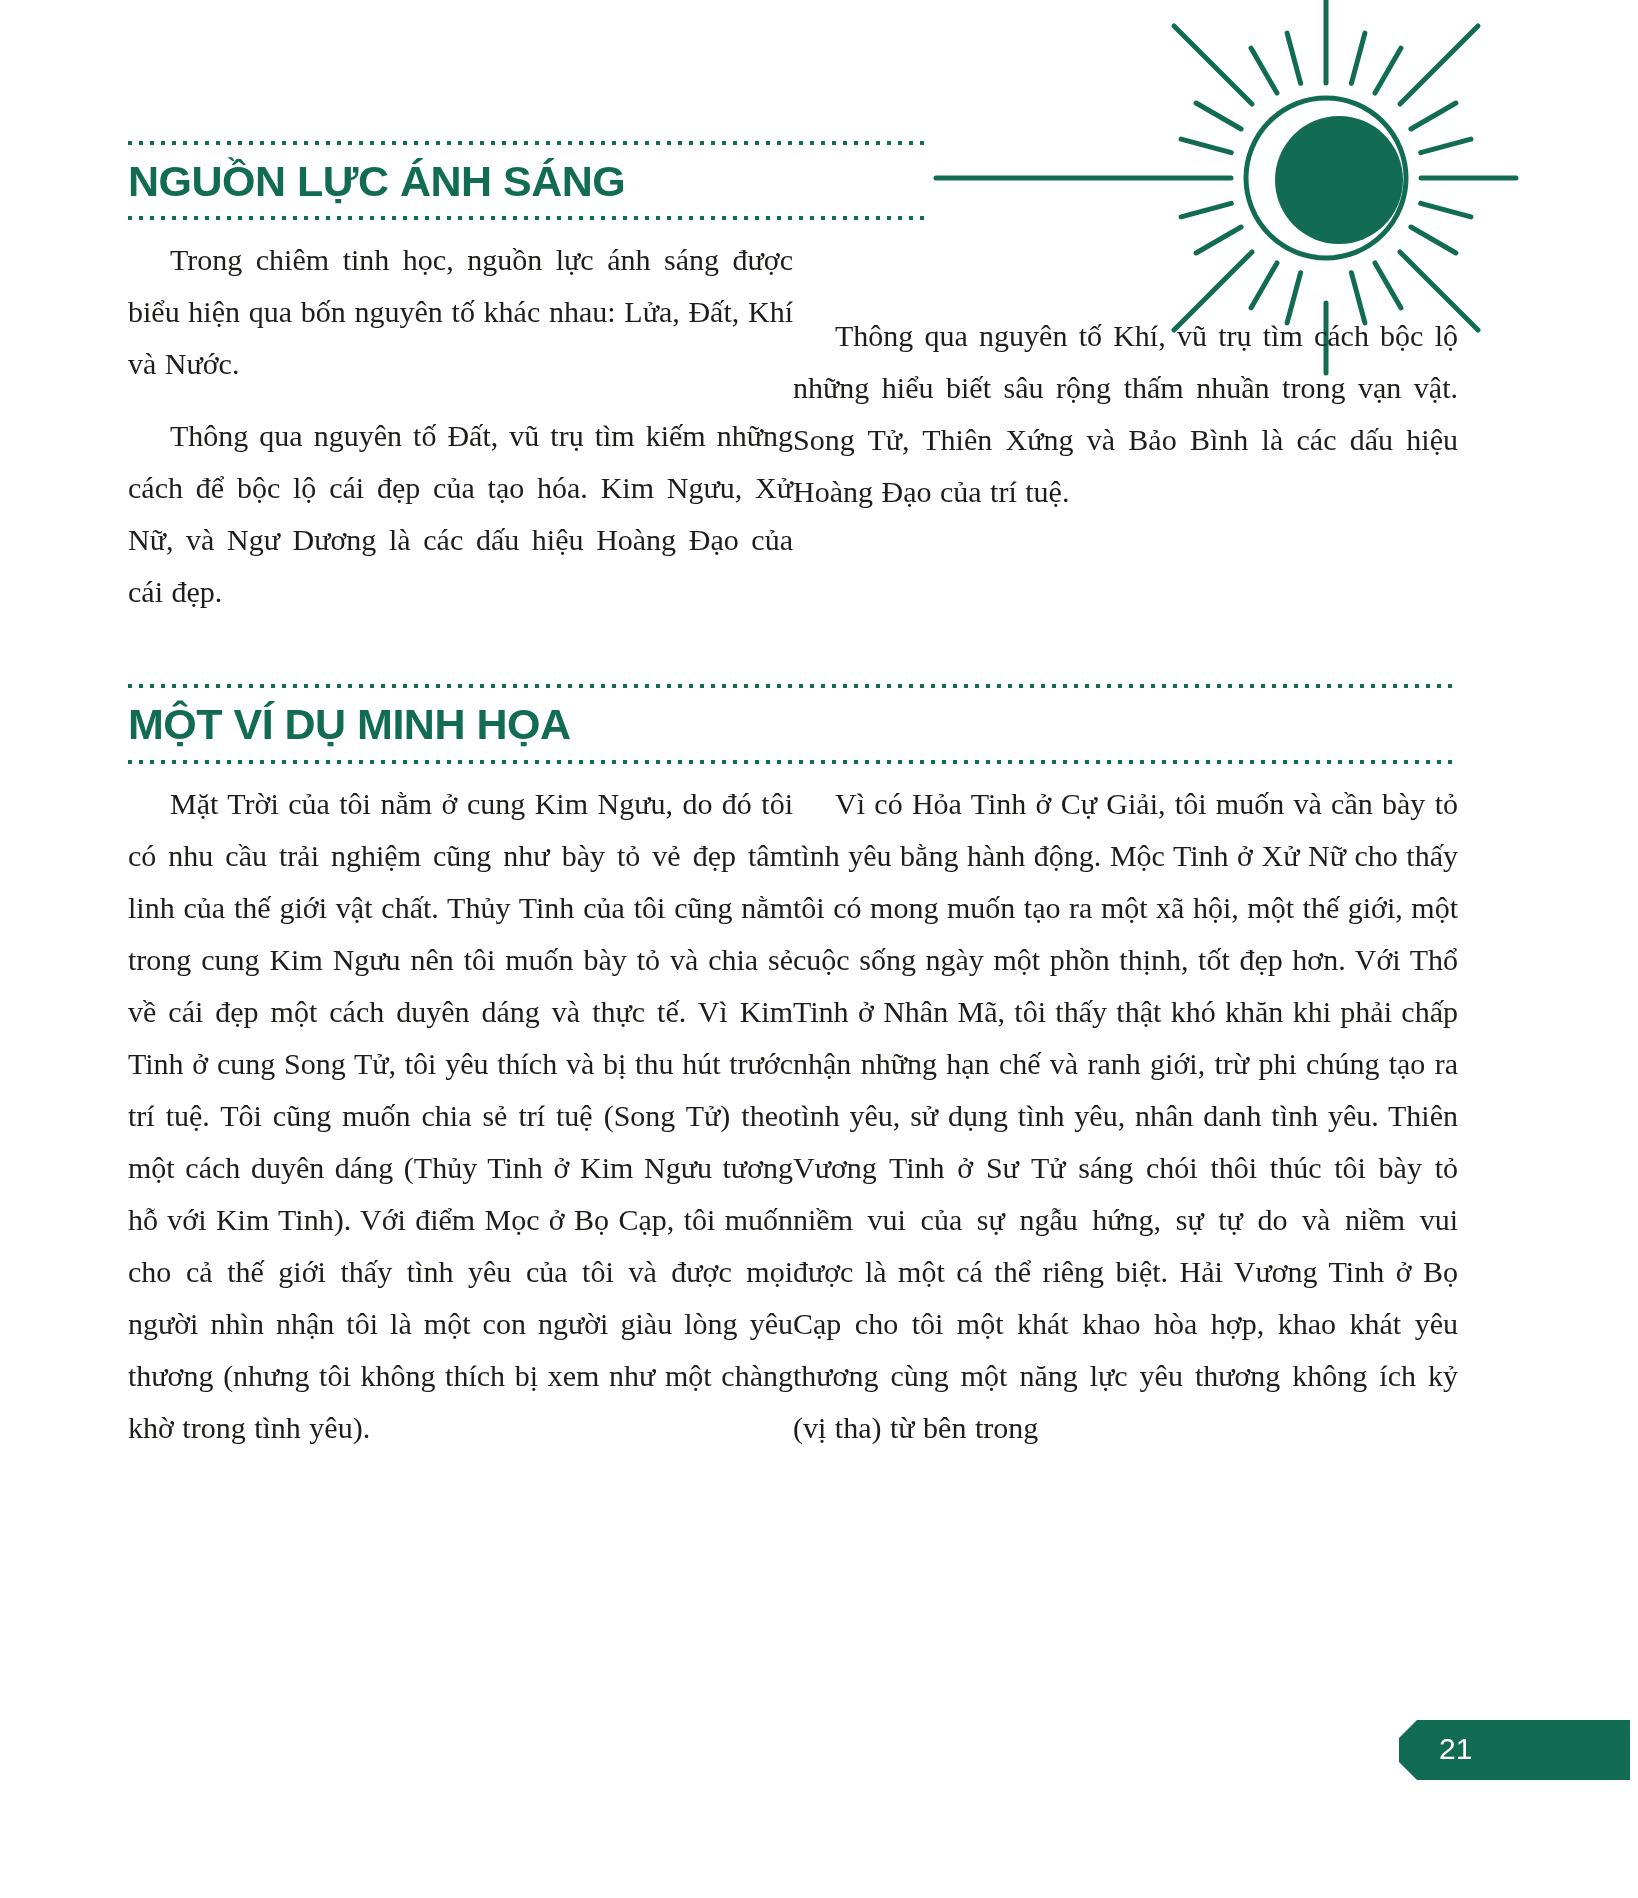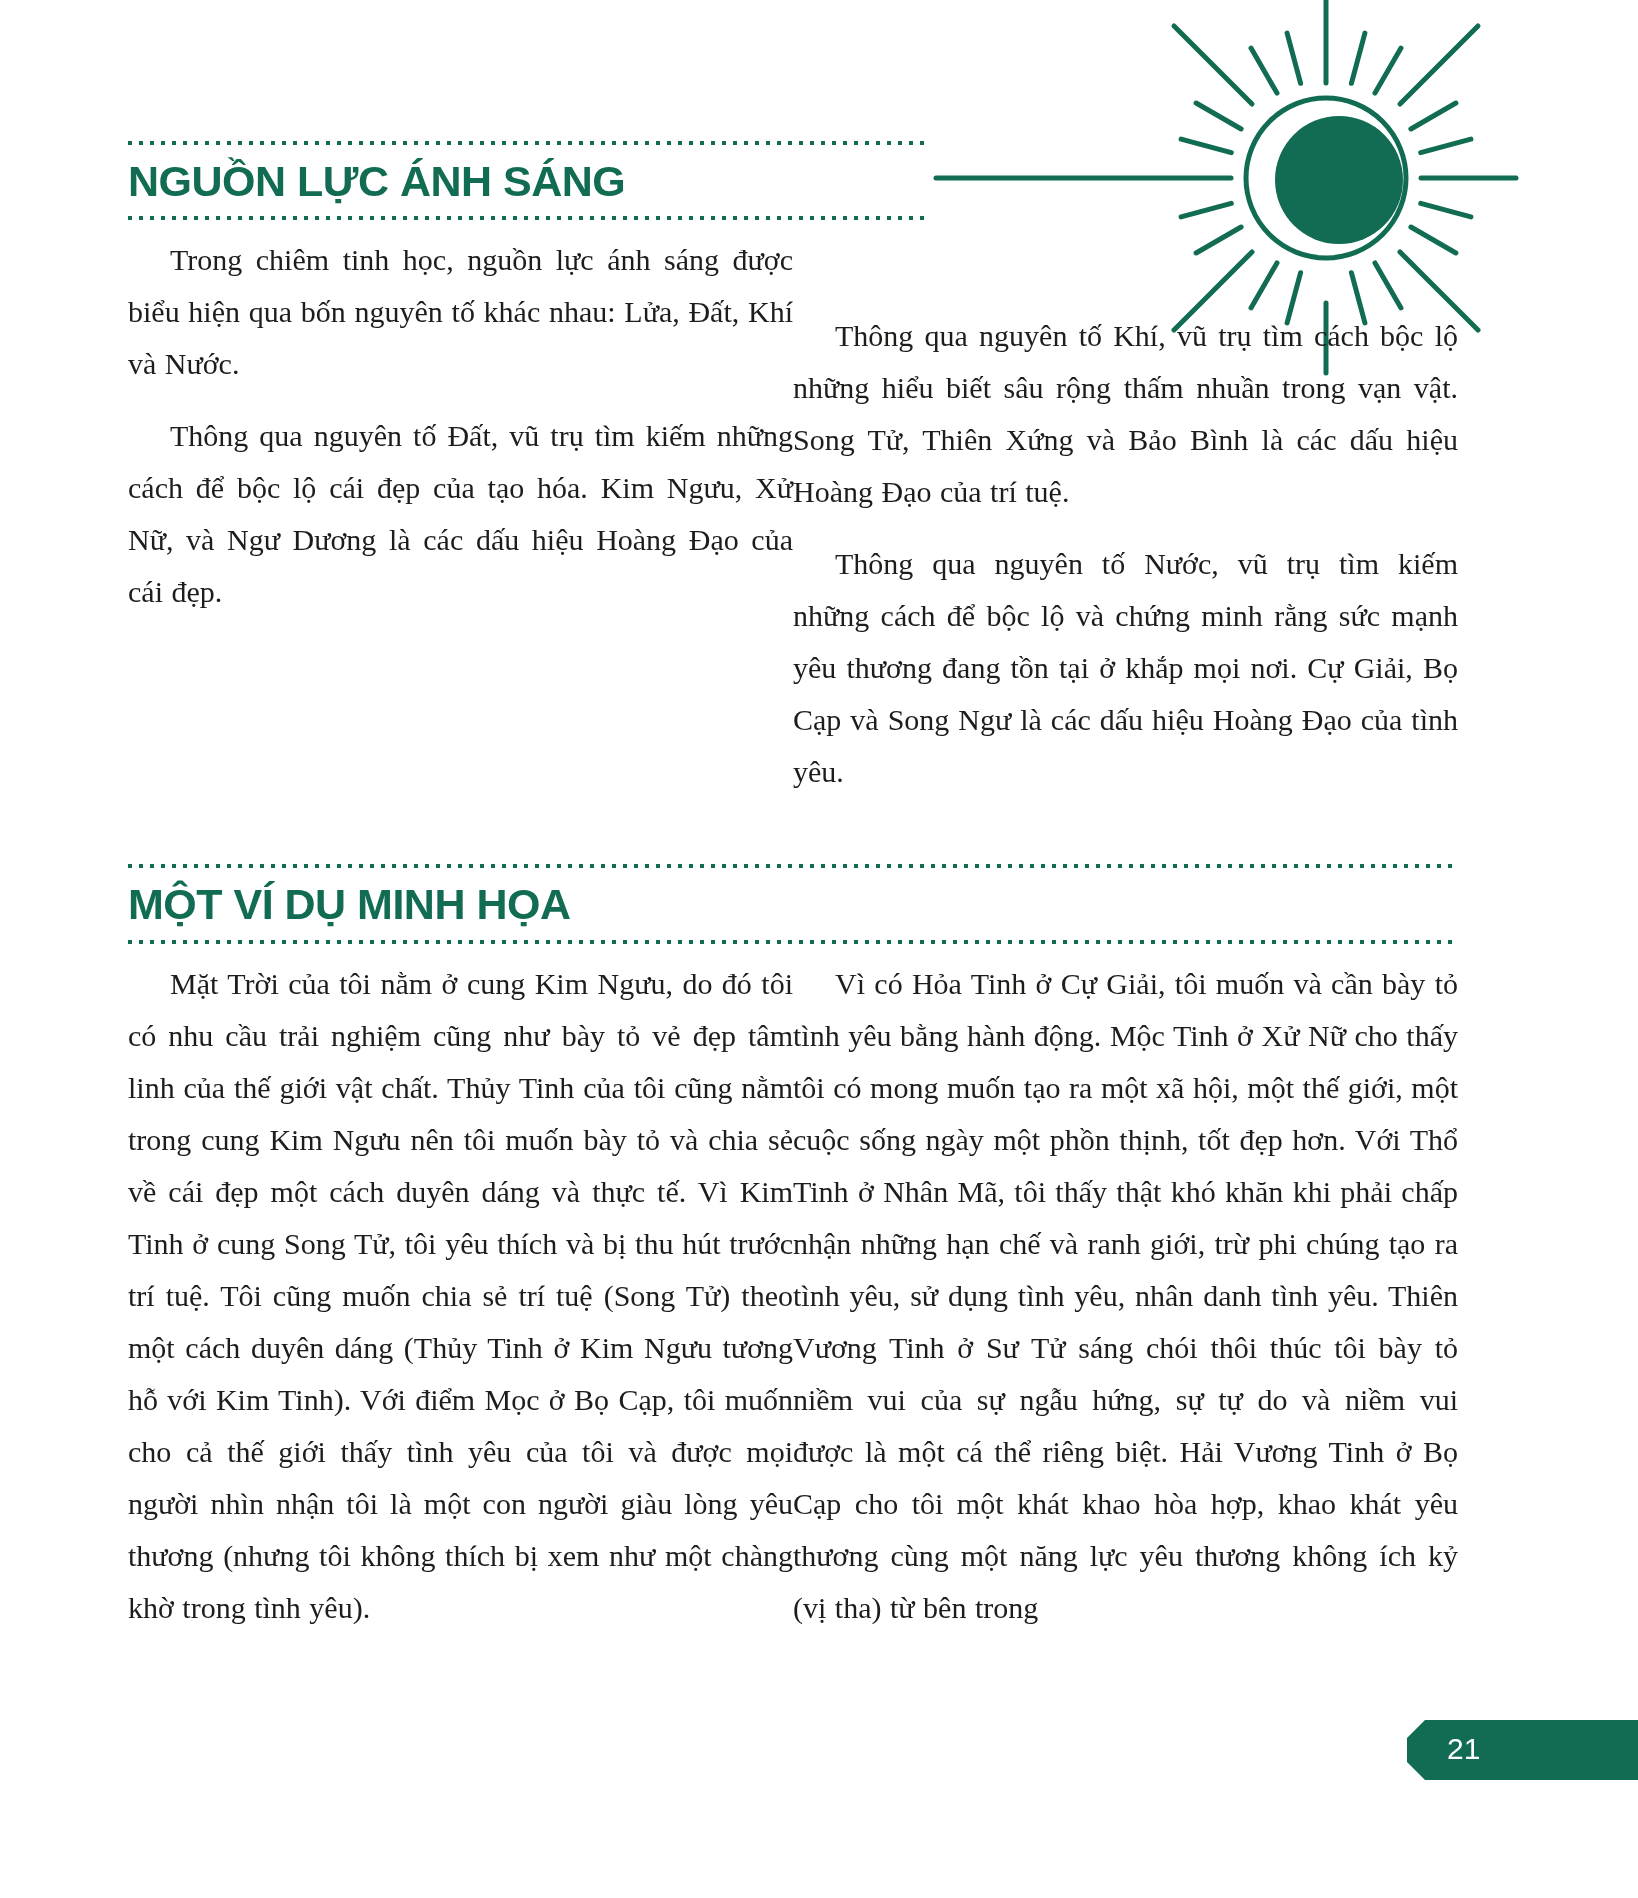--- a/index.html
+++ b/index.html
@@ -68,21 +68,21 @@
   .sun-wrap .stroke{
     stroke:var(--accent);
     stroke-width:5;
     fill:none;
     stroke-linecap:round;
   }
   .sun-wrap .fill{fill:var(--accent);}
   
   .page-tab{
     position:absolute;
-    right:0;
+    right:8px;
     top:1720px;
     width:231px;
     height:60px;
     background:var(--accent);
     clip-path:polygon(18px 0, 100% 0, 100% 100%, 18px 100%, 0 calc(100% - 18px), 0 18px);
     color:#ffffff;
     font-family:"Liberation Sans", sans-serif;
     font-size:30px;
     line-height:58px;
     padding-left:40px;
@@ -137,21 +137,20 @@
       <div class="dotline narrow"></div>
     </div>
 
     <div class="columns">
       <div class="col">
         <p>Trong chiêm tinh học, nguồn lực ánh sáng được biểu hiện qua bốn nguyên tố khác nhau: Lửa, Đất, Khí và Nước.</p>
         <p>Thông qua nguyên tố Đất, vũ trụ tìm kiếm những cách để bộc lộ cái đẹp của tạo hóa. Kim Ngưu, Xử Nữ, và Ngư Dương là các dấu hiệu Hoàng Đạo của cái đẹp.</p>
       </div>
       <div class="col offset">
         <p>Thông qua nguyên tố Khí, vũ trụ tìm cách bộc lộ những hiểu biết sâu rộng thấm nhuần trong vạn vật. Song Tử, Thiên Xứng và Bảo Bình là các dấu hiệu Hoàng Đạo của trí tuệ.</p>
-        <p>Thông qua nguyên tố Nước, vũ trụ tìm kiếm những cách để bộc lộ và chứng minh rằng sức mạnh yêu thương đang tồn tại ở khắp mọi nơi. Cự Giải, Bọ Cạp và Song Ngư là các dấu hiệu Hoàng Đạo của tình yêu.</p>
       </div>
     </div>
 
     <div class="head-block second">
       <div class="dotline"></div>
       <h2 class="sec-title">MỘT VÍ DỤ MINH HỌA</h2>
       <div class="dotline"></div>
     </div>
 
     <div class="columns">

